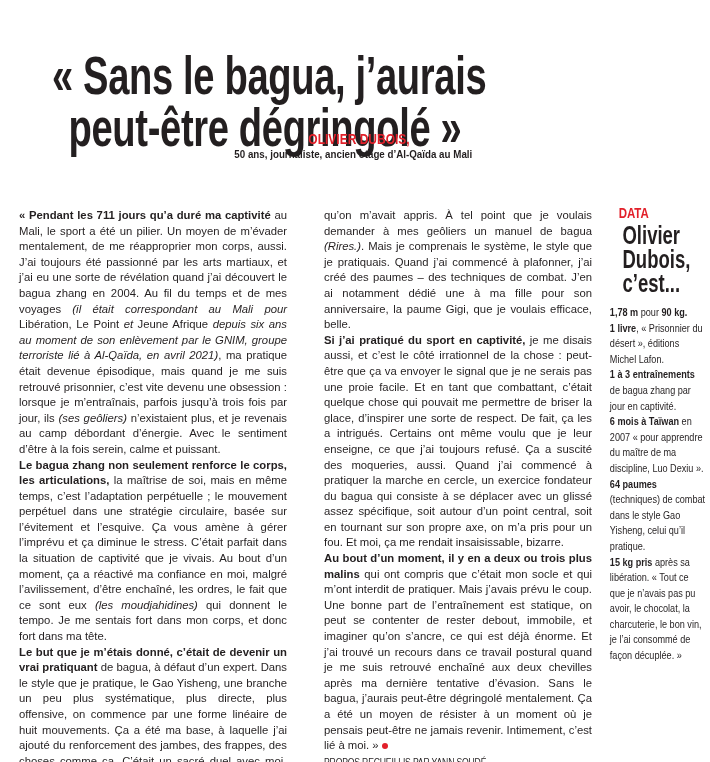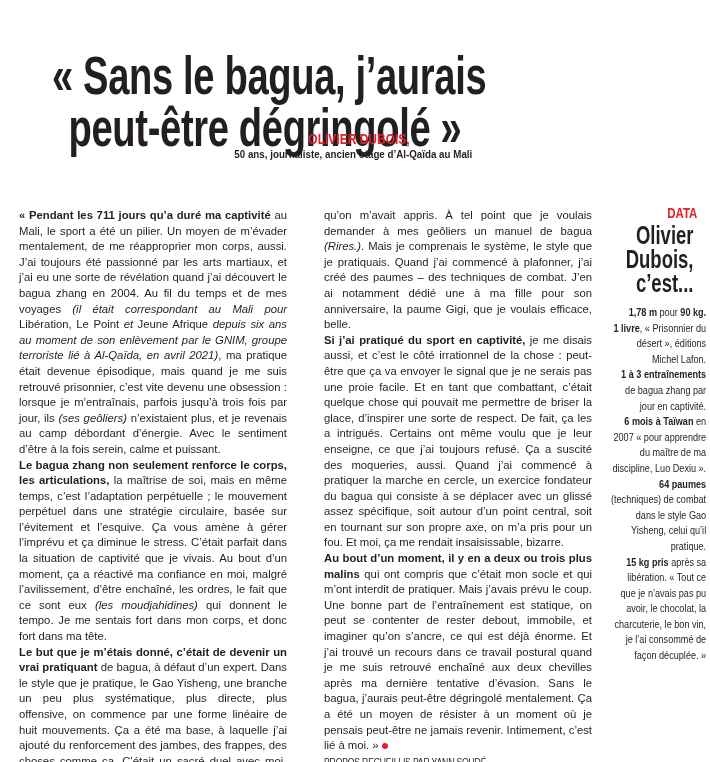--- a/index.html
+++ b/index.html
@@ -36,21 +36,21 @@
   .col b { font-weight:bold; }
   .col i { }
   .end-dot { display:inline-block; width:6px; height:6px; border-radius:50%; background:#e2202a; vertical-align:middle; margin-left:3px; }
   .credits {
     margin-top:1px;
     font-family:"Liberation Sans", sans-serif; font-size:10.5px; line-height:15px;
     font-weight:normal; text-transform:uppercase; letter-spacing:-0.2px;
     transform:scaleX(0.82); transform-origin:left top; white-space:nowrap;
   }
   .sidebar {
-    position:absolute; left:610px; top:205px; width:96px; text-align:right;
+    position:absolute; left:610px; top:205px; width:96px; text-align:left;
     font-family:"Liberation Sans", sans-serif; color:#231f20;
   }
   .sb-tag { font-weight:bold; font-size:14px; color:#e2202a; transform:scaleX(0.82); line-height:16px; }
   .sb-title { font-weight:bold; font-size:25px; line-height:24px; margin-top:2px; transform:scaleX(0.74); transform-origin:center top; white-space:nowrap; }
   .sb-body { margin-top:10px; font-size:10.6px; line-height:15.6px; transform:scaleX(0.86); transform-origin:center top; width:112px; margin-left:-8px; }
   .sb-body b { font-weight:bold; }
   .sb-body p { margin:0; }
 </style>
 </head>
 <body>

